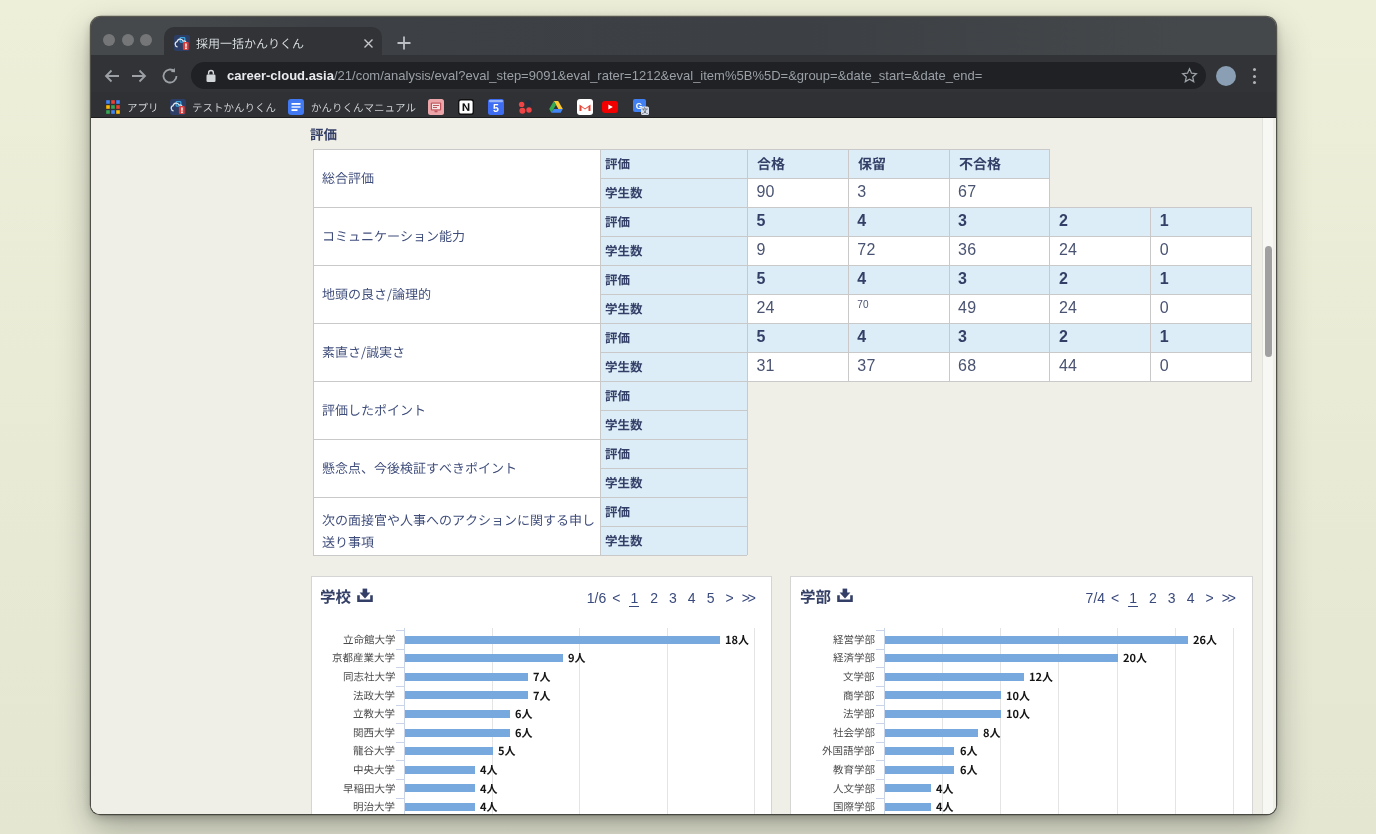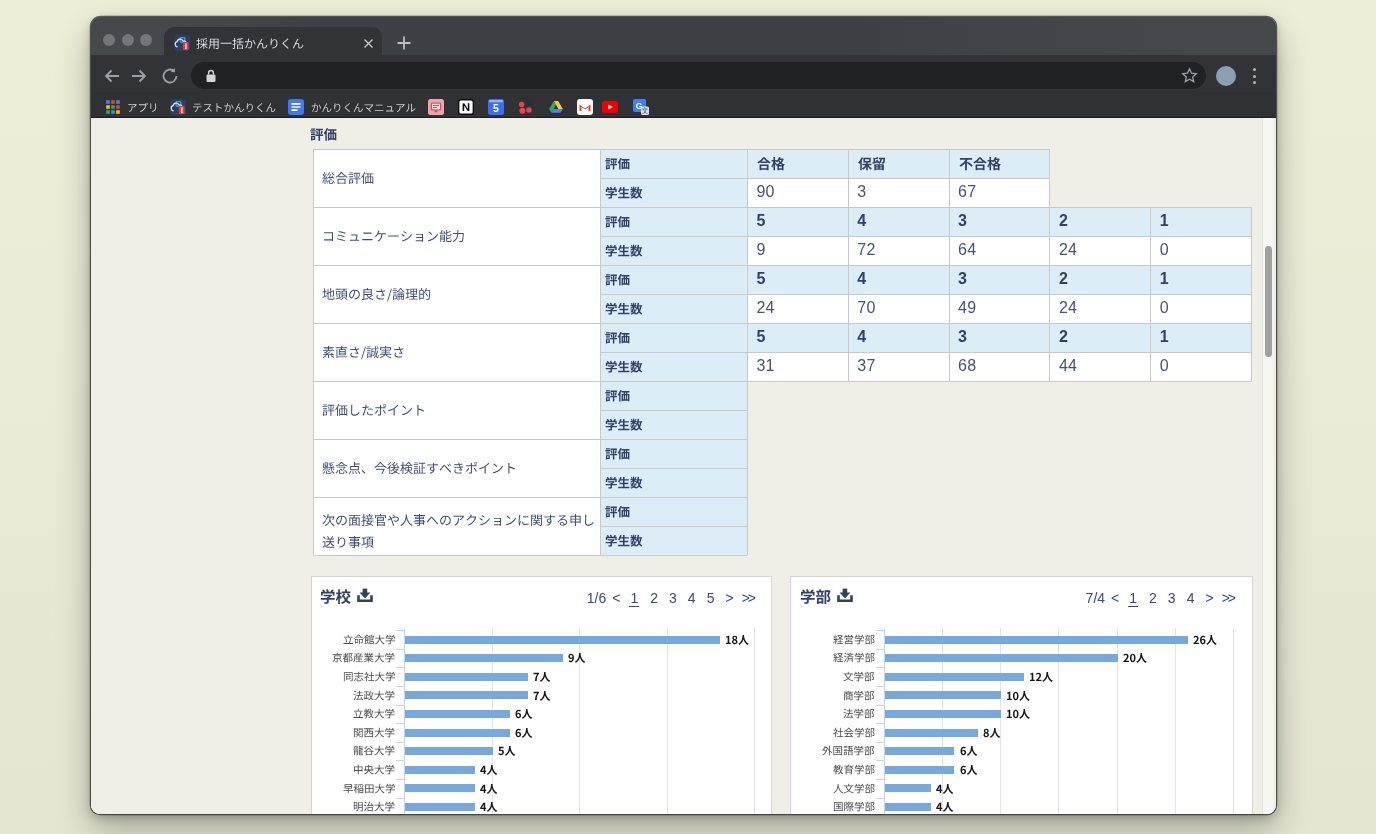--- a/index.html
+++ b/index.html
@@ -201,20 +201,21 @@
       </svg>
       <svg class="abs" style="left:70px;top:50px" width="18" height="18" viewBox="0 0 18 18">
 <path d="M15.5 9a6.5 6.5 0 11-2-4.7" fill="none" stroke="#9da1a6" stroke-width="1.8"></path>
 <path d="M13.8 1l.2 4.2-4.2-.2z" fill="#9da1a6"></path>
       </svg>
       <div class="abs" style="left:100.00px;top:45.00px;width:1015.00px;height:27.00px;background:#1f2124;border-radius:13.5px"></div>
       <svg class="abs" style="left:114px;top:52px" width="12" height="14" viewBox="0 0 12 14">
 <rect x="1.5" y="5.5" width="9" height="7.5" rx="1.3" fill="#d3d6d9"></rect>
 <path d="M3.6 5.5V3.9a2.4 2.4 0 014.8 0v1.6" fill="none" stroke="#d3d6d9" stroke-width="1.4"></path>
       </svg>
+      <div class="abs" style="left:136.00px;top:45.00px;height:27px;line-height:27px;font-size:13px;letter-spacing:0px;white-space:nowrap"><span style="color:#e8eaed;font-weight:bold">career-cloud.asia</span><span style="color:#9aa0a6">/21/com/analysis/eval?eval_step=9091&amp;eval_rater=1212&amp;eval_item%5B%5D=&amp;group=&amp;date_start=&amp;date_end=</span></div>
       <svg class="abs" style="left:1090px;top:50px" width="17" height="17" viewBox="0 0 17 17">
 <path d="M8.5 1.8l2 4.4 4.8.5-3.6 3.2 1 4.7-4.2-2.4-4.2 2.4 1-4.7L1.7 6.7l4.8-.5z" fill="none" stroke="#9aa0a6" stroke-width="1.3"></path>
       </svg>
       <div class="abs" style="left:1124.50px;top:48.50px;width:20.00px;height:20.00px;background:#8a9fb4;border-radius:50%"></div>
       <div class="abs" style="left:1161.50px;top:51.00px;width:3.20px;height:3.20px;background:#b0b4b8;border-radius:50%"></div>
       <div class="abs" style="left:1161.50px;top:57.50px;width:3.20px;height:3.20px;background:#b0b4b8;border-radius:50%"></div>
       <div class="abs" style="left:1161.50px;top:64.00px;width:3.20px;height:3.20px;background:#b0b4b8;border-radius:50%"></div>
       <svg class="abs" style="left:14px;top:82px" width="16" height="16" viewBox="0 0 16 16">
         <rect x="1.2" y="1.2" width="3.6" height="3.6" fill="#4285f4"></rect>
         <rect x="6.2" y="1.2" width="3.6" height="3.6" fill="#ea4335"></rect>
@@ -576,29 +577,29 @@
         </g>
       </svg>
       <div class="abs" style="left:665.50px;top:166.00px;font-size:16px;color:#4a5472;letter-spacing:.2px">90</div>
       <div class="abs" style="left:766.30px;top:166.00px;font-size:16px;color:#4a5472;letter-spacing:.2px">3</div>
       <div class="abs" style="left:867.10px;top:166.00px;font-size:16px;color:#4a5472;letter-spacing:.2px">67</div>
       <div class="abs" style="left:665.50px;top:195.00px;font-size:16px;font-weight:bold;color:#333f66">5</div>
       <div class="abs" style="left:665.50px;top:224.00px;font-size:16px;color:#4a5472;letter-spacing:.2px">9</div>
       <div class="abs" style="left:766.30px;top:195.00px;font-size:16px;font-weight:bold;color:#333f66">4</div>
       <div class="abs" style="left:766.30px;top:224.00px;font-size:16px;color:#4a5472;letter-spacing:.2px">72</div>
       <div class="abs" style="left:867.10px;top:195.00px;font-size:16px;font-weight:bold;color:#333f66">3</div>
-      <div class="abs" style="left:867.10px;top:224.00px;font-size:16px;color:#4a5472;letter-spacing:.2px">64</div>
+      <div class="abs" style="left:867.10px;top:224.00px;font-size:16px;color:#4a5472;letter-spacing:.2px">36</div>
       <div class="abs" style="left:967.90px;top:195.00px;font-size:16px;font-weight:bold;color:#333f66">2</div>
       <div class="abs" style="left:967.90px;top:224.00px;font-size:16px;color:#4a5472;letter-spacing:.2px">24</div>
       <div class="abs" style="left:1068.70px;top:195.00px;font-size:16px;font-weight:bold;color:#333f66">1</div>
       <div class="abs" style="left:1068.70px;top:224.00px;font-size:16px;color:#4a5472;letter-spacing:.2px">0</div>
       <div class="abs" style="left:665.50px;top:253.00px;font-size:16px;font-weight:bold;color:#333f66">5</div>
       <div class="abs" style="left:665.50px;top:282.00px;font-size:16px;color:#4a5472;letter-spacing:.2px">24</div>
       <div class="abs" style="left:766.30px;top:253.00px;font-size:16px;font-weight:bold;color:#333f66">4</div>
-      <div class="abs" style="left:766.30px;top:282.00px;font-size:16px;color:#4a5472;letter-spacing:.2px">70</div>
+      <div class="abs" style="left:766.30px;top:282.00px;font-size:10px;color:#4a5472;letter-spacing:.2px">70</div>
       <div class="abs" style="left:867.10px;top:253.00px;font-size:16px;font-weight:bold;color:#333f66">3</div>
       <div class="abs" style="left:867.10px;top:282.00px;font-size:16px;color:#4a5472;letter-spacing:.2px">49</div>
       <div class="abs" style="left:967.90px;top:253.00px;font-size:16px;font-weight:bold;color:#333f66">2</div>
       <div class="abs" style="left:967.90px;top:282.00px;font-size:16px;color:#4a5472;letter-spacing:.2px">24</div>
       <div class="abs" style="left:1068.70px;top:253.00px;font-size:16px;font-weight:bold;color:#333f66">1</div>
       <div class="abs" style="left:1068.70px;top:282.00px;font-size:16px;color:#4a5472;letter-spacing:.2px">0</div>
       <div class="abs" style="left:665.50px;top:311.00px;font-size:16px;font-weight:bold;color:#333f66">5</div>
       <div class="abs" style="left:665.50px;top:340.00px;font-size:16px;color:#4a5472;letter-spacing:.2px">31</div>
       <div class="abs" style="left:766.30px;top:311.00px;font-size:16px;font-weight:bold;color:#333f66">4</div>
       <div class="abs" style="left:766.30px;top:340.00px;font-size:16px;color:#4a5472;letter-spacing:.2px">37</div>

